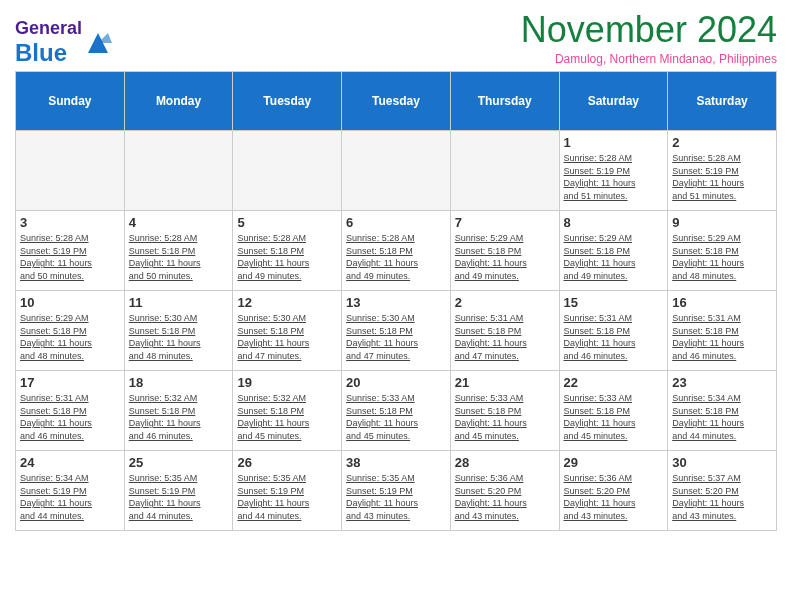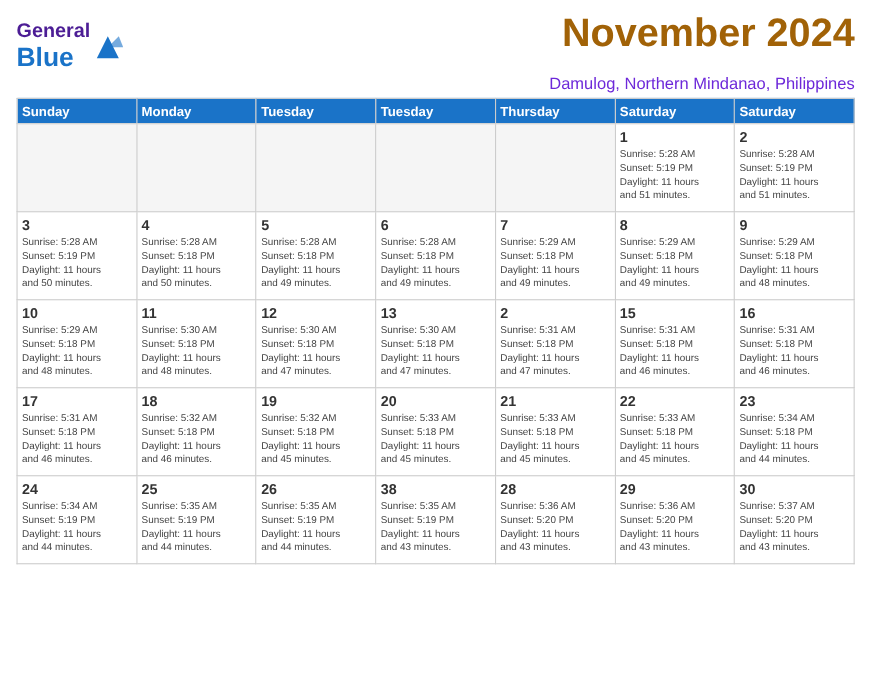--- a/index.html
+++ b/index.html
@@ -35,40 +35,40 @@
     .logo-icon {
       width: 28px;
       height: 28px;
       margin-left: 2px;
     }
     .title-section {
       text-align: right;
     }
     .month-title {
       font-size: 36px;
-      font-weight: bold;
-      color: #a16207;
+      font-weight: normal;
+      color: #15803d;
       line-height: 1.1;
     }
     .location {
-      font-size: 15px;
-      color: #6d28d9;
-      margin-top: 18px;
+      font-size: 12px;
+      color: #ec4899;
+      margin-top: 2px;
     }
     table {
       width: 100%;
       border-collapse: collapse;
       table-layout: fixed;
     }
     thead th {
       background-color: #1a73c8;
       color: #fff;
       font-size: 12px;
-      padding: 4px 4px;
-      text-align: left;
+      padding: 22px 4px;
+      text-align: center;
       border: 1px solid #ccc;
     }
     td {
       border: 1px solid #ccc;
       vertical-align: top;
       padding: 4px;
       font-size: 9.5px;
       color: #333;
       height: 80px;
       background: #fff;
@@ -80,20 +80,21 @@
       font-size: 13px;
       font-weight: bold;
       color: #333;
       display: block;
       margin-bottom: 2px;
     }
     .day-info {
       font-size: 9px;
       color: #444;
       line-height: 1.4;
+      text-decoration: underline;
     }
   </style>
 </head>
 <body>
 
 <div class="header">
   <div class="logo">
     <div>
       <span class="logo-text-general">General</span><br>
       <span class="logo-text-blue">Blue</span>

